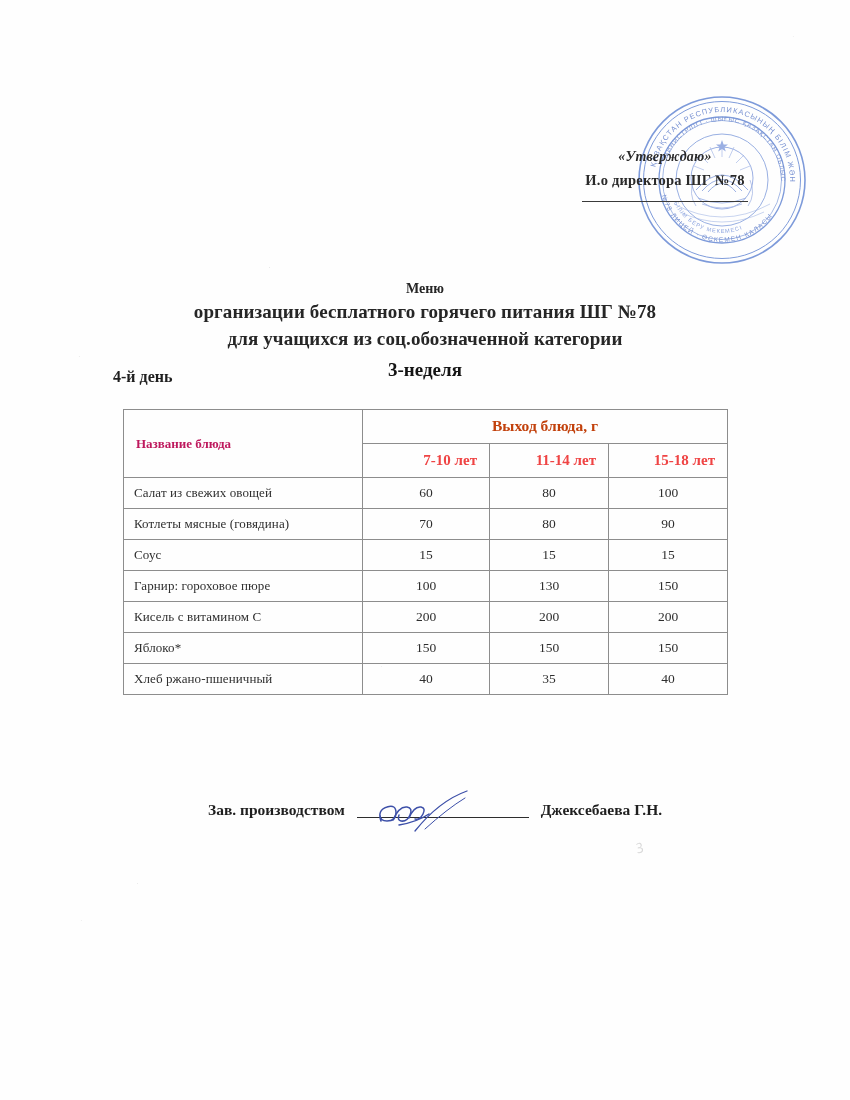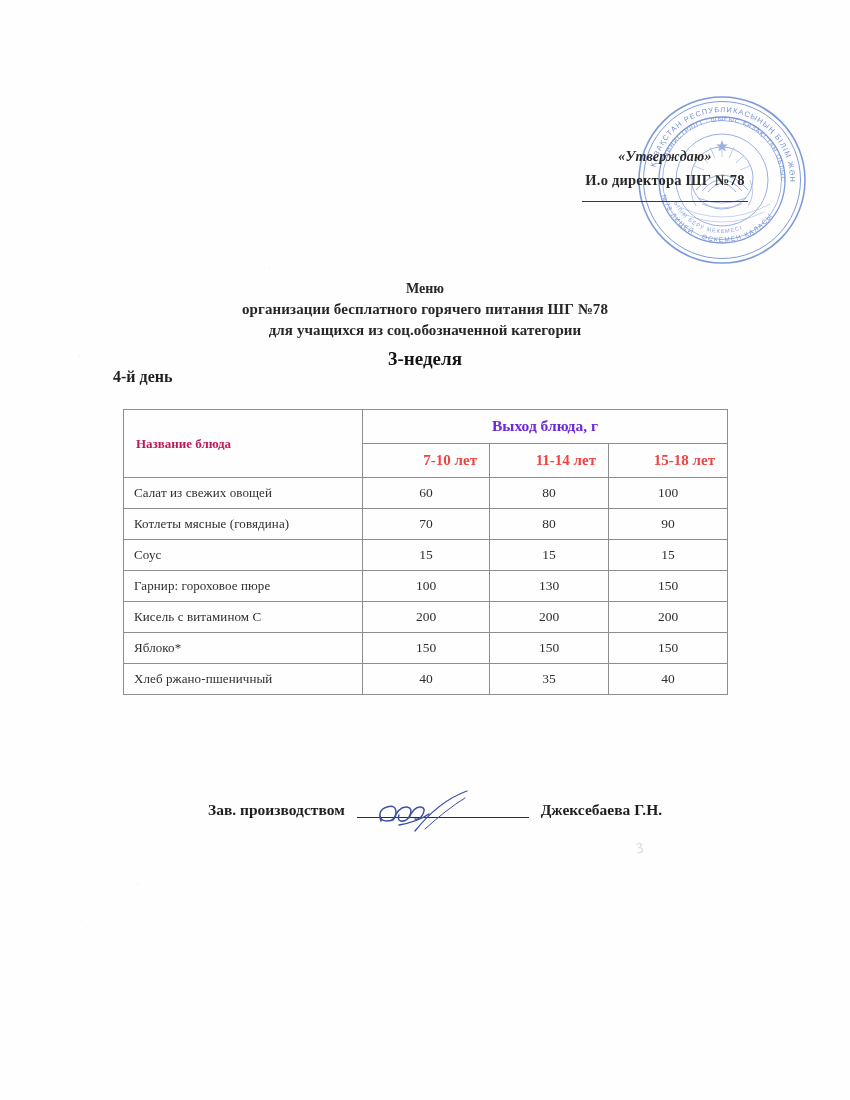--- a/index.html
+++ b/index.html
@@ -79,21 +79,21 @@
     font-weight: bold;
     font-size: 14px;
     color: #262626;
     line-height: 1.5;
     text-align: center;
   }
   .doc-title .t-org,
   .doc-title .t-cat {
     font-family: "Liberation Serif", serif;
     font-weight: bold;
-    font-size: 15px;
+    font-size: 19px;
     color: #262626;
     line-height: 1.42;
     letter-spacing: .1px;
   }
   .doc-title .t-week {
     font-family: "Liberation Serif", serif;
     font-weight: bold;
     font-size: 19px;
     color: #141414;
     margin-top: 5px;
@@ -139,21 +139,21 @@
     text-align: left;
     padding: 5px 0 5px 12px;
     color: #be185d;
     height: 50px;
   }
   table.menu th.h-yield {
     font-family: "Liberation Serif", serif;
     font-weight: bold;
     font-size: 15.5px;
     text-align: center;
-    color: #6d28d9;
+    color: #c2410c;
     height: 26px;
     padding: 3px 0 4px 0;
   }
   table.menu th.h-age {
     font-family: "Liberation Serif", serif;
     font-weight: bold;
     font-size: 15px;
     text-align: right;
     color: #ef4444;
     height: 26px;

